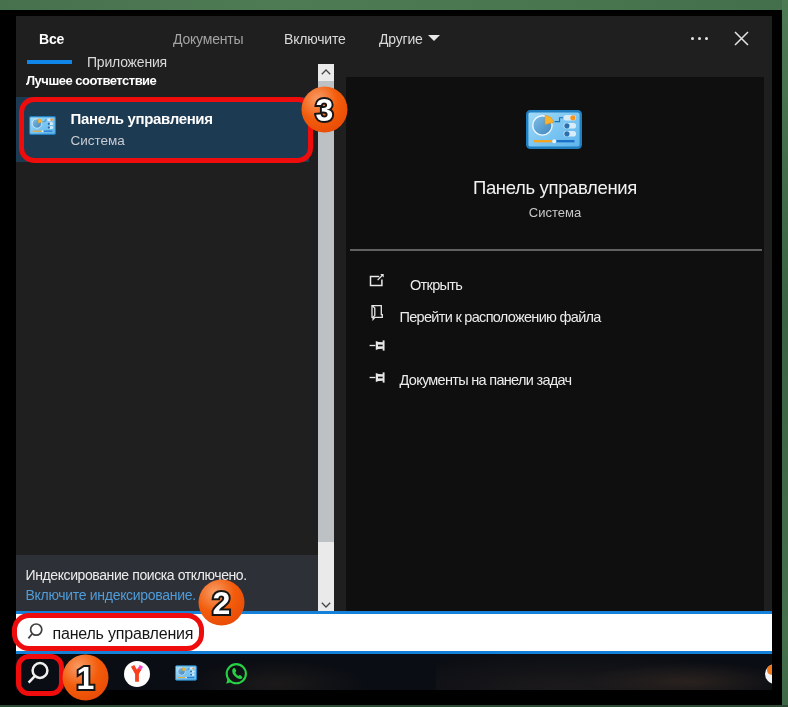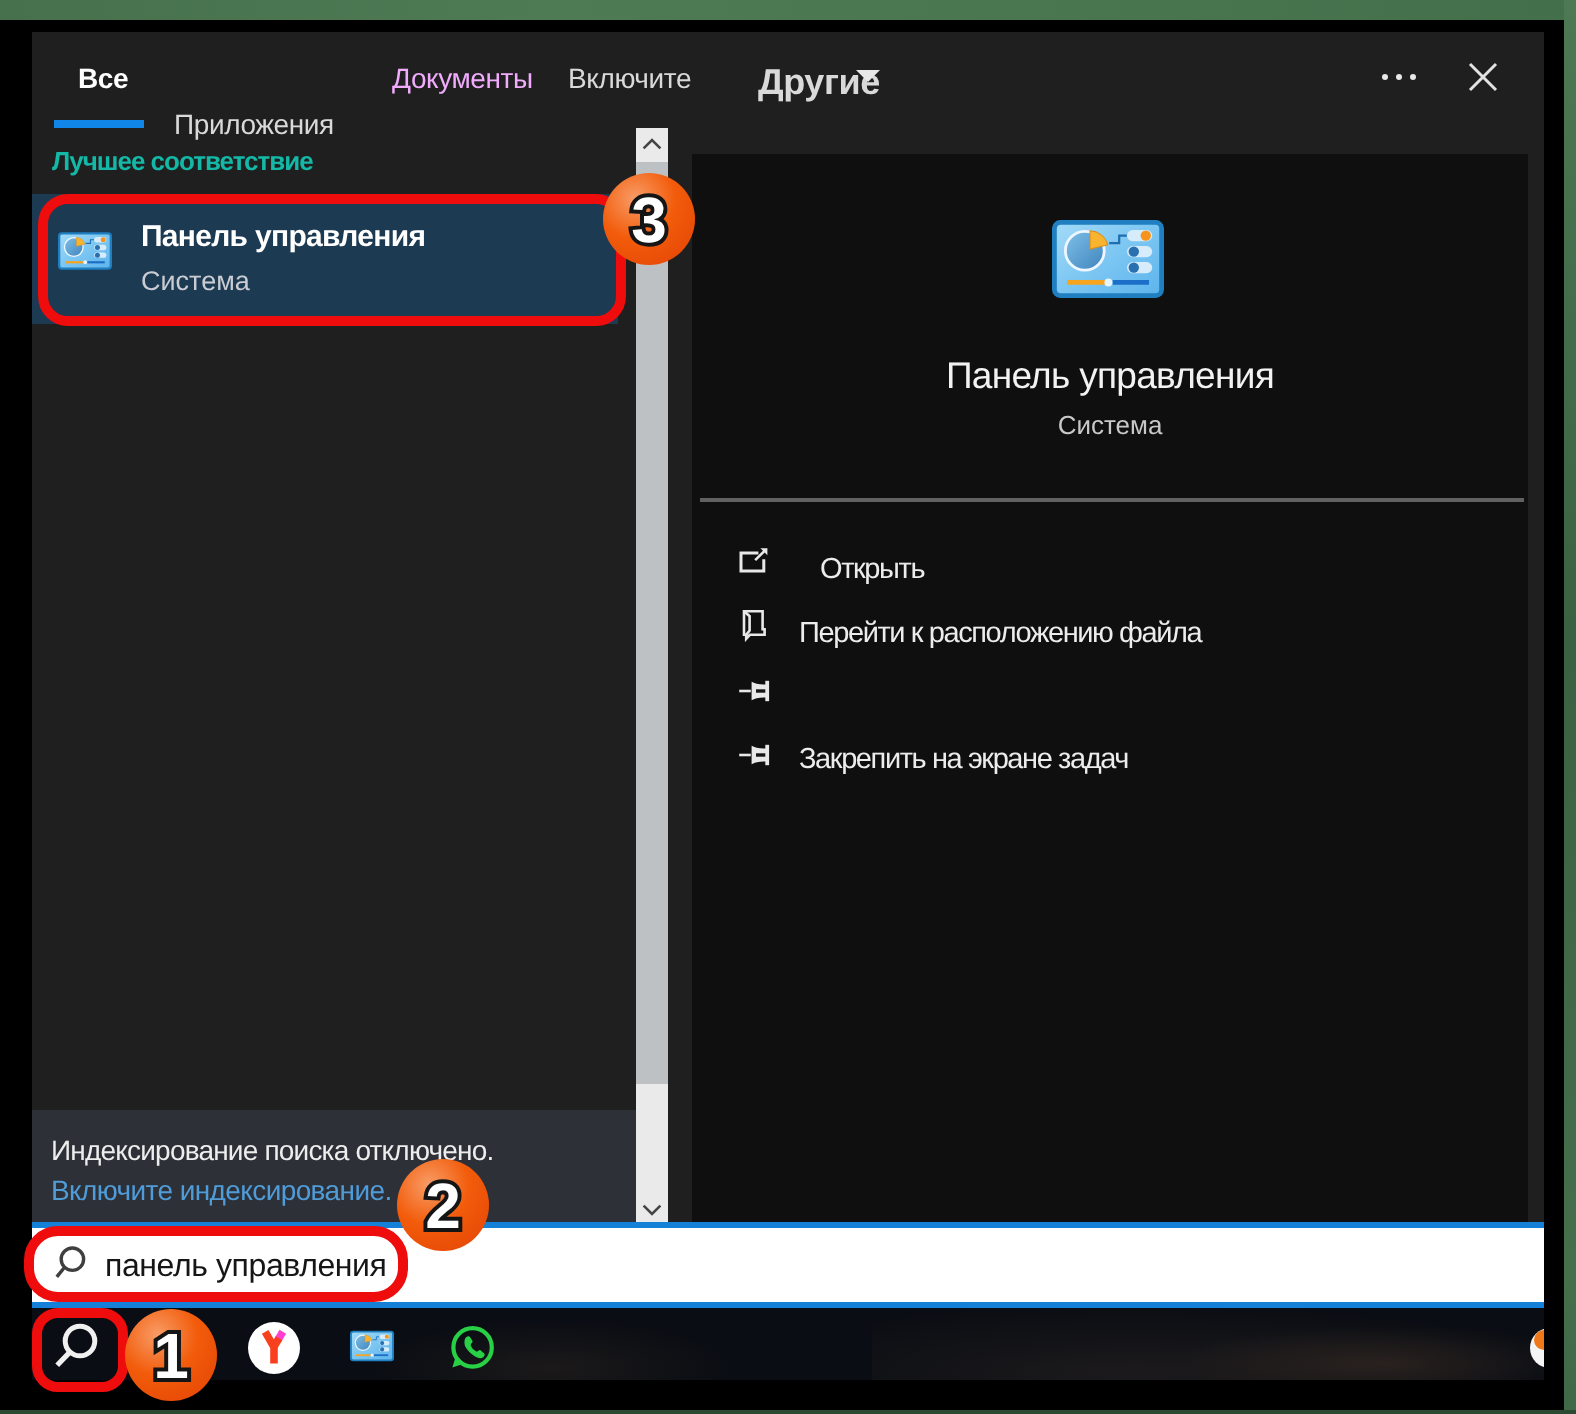--- a/index.html
+++ b/index.html
@@ -11,35 +11,35 @@
 <body>
 
 <div class="abs" style="left:0;top:0;width:788px;height:10px;background:linear-gradient(90deg,#46714c,#4e7a54 35%,#48744e 75%,#43704a);"></div>
 <div class="abs" style="left:782px;top:0;width:6px;height:707px;background:linear-gradient(#4d7953,#3a6242 45%,#466f4c 90%,#3f6946);"></div>
 <div class="abs" style="left:0;top:704.5px;width:788px;height:2.5px;background:#2c4a33;"></div>
 
 <div class="abs" id="win" style="left:16px;top:16px;width:756px;height:638px;background:#1f1f1f;overflow:hidden;padding-left:20px;">
 
   <div class="abs" style="left:23px;top:14.5px;font-size:14px;font-weight:bold;color:#fff;letter-spacing:-0.2px;">Все</div>
   <div class="abs" style="left:71px;top:14.5px;font-size:14px;color:#d9d9d9;letter-spacing:-0.2px;margin-top:23px;">Приложения</div>
-  <div class="abs" style="left:180px;top:14.5px;font-size:14px;color:#f0abfc;letter-spacing:-0.2px;">Документы</div>
+  <div class="abs" style="left:157px;top:14.5px;font-size:14px;color:#a3a3a3;letter-spacing:-0.2px;">Документы</div>
   <div class="abs" style="left:268px;top:14.5px;font-size:14px;color:#d9d9d9;letter-spacing:-0.2px;">Включите</div>
-  <div class="abs" style="left:363px;top:14.5px;font-size:18px;color:#d9d9d9;letter-spacing:-0.2px;font-weight:bold;">Другие</div>
+  <div class="abs" style="left:363px;top:14.5px;font-size:14px;color:#d9d9d9;letter-spacing:-0.2px;">Другие</div>
   <div class="abs" style="left:412px;top:19px;width:0;height:0;border-left:6px solid transparent;border-right:6px solid transparent;border-top:6.5px solid #e8e8e8;"></div>
   <div class="abs" style="left:11px;top:43.7px;width:45px;height:4.3px;background:#0f86e8;"></div>
 
   <div class="abs" style="left:675px;top:20.5px;width:3px;height:3px;border-radius:50%;background:#e8e8e8;"></div>
   <div class="abs" style="left:682px;top:20.5px;width:3px;height:3px;border-radius:50%;background:#e8e8e8;"></div>
   <div class="abs" style="left:689px;top:20.5px;width:3px;height:3px;border-radius:50%;background:#e8e8e8;"></div>
 
   <svg class="abs" style="left:718px;top:15px;" width="15" height="15" viewBox="0 0 15 15">
       <path d="M1 1 L14 14 M14 1 L1 14" stroke="#e3e3e3" stroke-width="1.5" fill="none"></path>
     </svg>
 
-  <div class="abs" style="left:10px;top:57px;font-size:13px;font-weight:bold;letter-spacing:-0.5px;color:#14b8a6;">Лучшее соответствие</div>
+  <div class="abs" style="left:10px;top:57px;font-size:13px;font-weight:bold;letter-spacing:-0.5px;color:#ffffff;">Лучшее соответствие</div>
 
   <div class="abs" style="left:0;top:80.5px;width:293px;height:65px;background:#1d3a53;"></div>
   <svg class="abs" style="left:13px;top:99.5px;" width="27" height="19" viewBox="0 0 56 39">
     <defs>
       <linearGradient id="cpb1" x1="0" y1="0" x2="1" y2="1">
         <stop offset="0" stop-color="#a3dbf8"></stop>
           <stop offset="0.5" stop-color="#7cc6f2"></stop>
           <stop offset="1" stop-color="#5cb4ec"></stop>
       </linearGradient>
       <linearGradient id="cpp1" x1="0" y1="0" x2="1" y2="1">
@@ -103,21 +103,21 @@
     <path d="M9 7.5 H14" stroke="#141414" stroke-width="1.7"></path>
     <path d="M14.6 2.4 V12.6" stroke="#e8e8e8" stroke-width="1.9"></path>
   </svg>
 
   <svg class="abs" style="left:353px;top:353.5px;" width="17" height="15" viewBox="0 0 17 15">
     <path d="M0.6 7.5 H6.4" stroke="#e8e8e8" stroke-width="1.3"></path>
     <path d="M6.8 2.9 Q9 4.3 14 4.3 V10.7 Q9 10.7 6.8 12.1 Z" fill="#e8e8e8"></path>
     <path d="M9 7.5 H14" stroke="#141414" stroke-width="1.7"></path>
     <path d="M14.6 2.4 V12.6" stroke="#e8e8e8" stroke-width="1.9"></path>
   </svg>
-  <div class="abs" style="left:383.5px;top:355.5px;font-size:14.5px;letter-spacing:-0.7px;color:#ececec;">Закрепить на экране задач</div>
+  <div class="abs" style="left:383.5px;top:355.5px;font-size:14.5px;letter-spacing:-0.7px;color:#ececec;">Документы на панели задач</div>
 
   <div class="abs" style="left:0;top:539px;width:302px;height:55.5px;background:#2d3037;"></div>
   <div class="abs" style="left:9.5px;top:550.5px;font-size:14px;letter-spacing:-0.4px;color:#ededed;">Индексирование поиска отключено.</div>
   <div class="abs" style="left:9.5px;top:571.3px;font-size:14px;letter-spacing:-0.3px;color:#4f9cd8;">Включите индексирование.</div>
 
   <div class="abs" style="left:0;top:595px;width:756px;height:43px;background:#fff;border-top:3.5px solid #1480d8;border-bottom:3.5px solid #1480d8;"></div>
   <svg class="abs" style="left:11px;top:605px;" width="19" height="20" viewBox="0 0 19 20">
     <circle cx="9.2" cy="8.6" r="5.6" stroke="#3f3f3f" stroke-width="1.7" fill="none"></circle>
     <path d="M5 13 L1.4 17.4" stroke="#3f3f3f" stroke-width="1.7" fill="none"></path>
   </svg>

